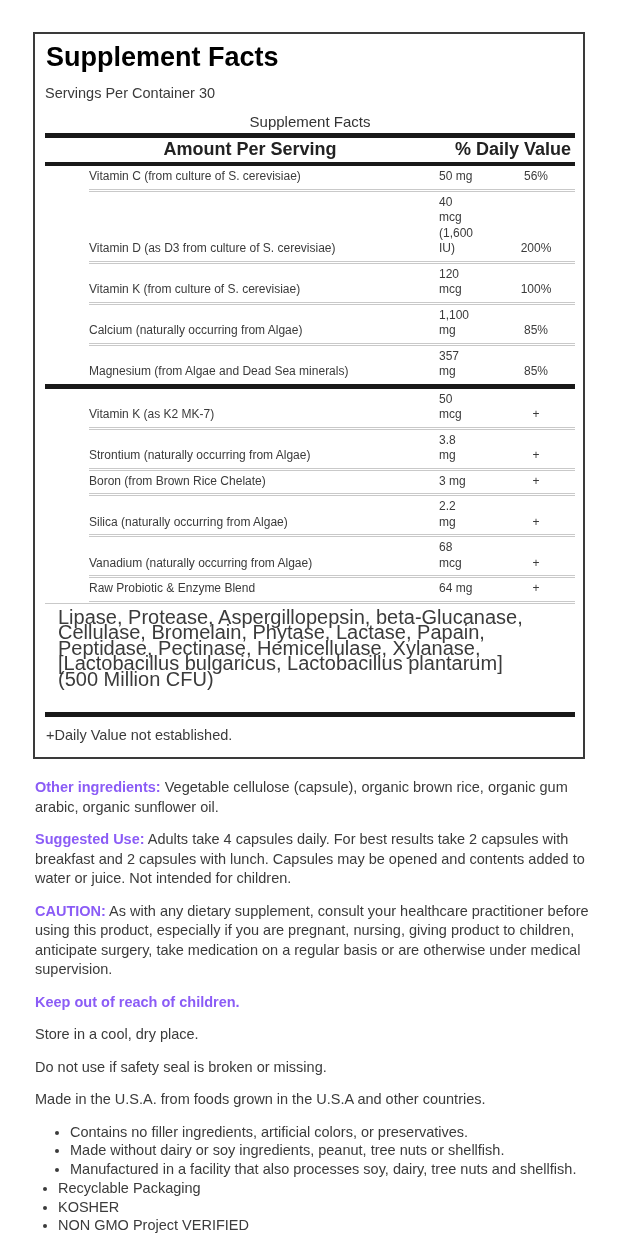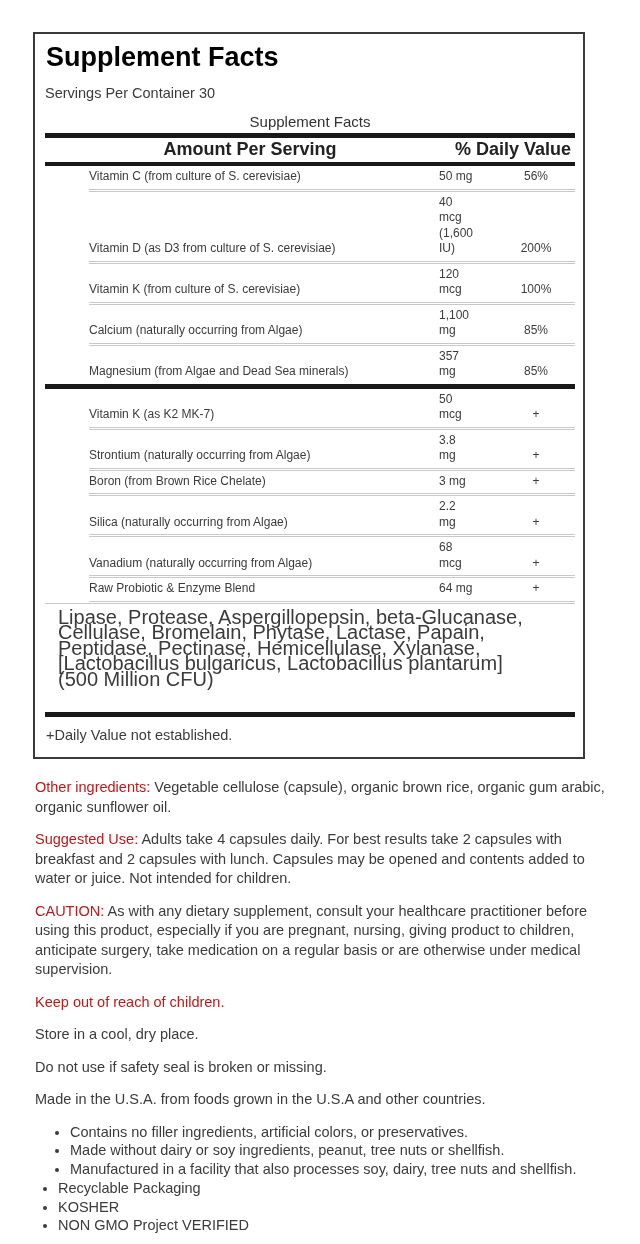--- a/index.html
+++ b/index.html
@@ -61,21 +61,21 @@
   }
   .footnote { font-size: 14.5px; margin: 10px 0 2px 1px; }
 
   
   .info {
     margin: 19px 28px 0 35px;
     font-size: 14.5px;
     line-height: 19.5px;
   }
   .info p { margin: 13px 0; }
-  .info b, .info .bold { font-weight: normal; color: #b91c1c; }
+  .info b, .info .bold { font-weight: bold; color: #8b5cf6; }
   .info ul { margin: 12px 0 0 0; padding-left: 35px; }
   .info ul.ul2 { margin-top: 1px; padding-left: 23px; }
   .info li { line-height: 18.5px; }
 </style>
 </head>
 <body>
 
 <div class="facts-box">
   <div class="big-title">Supplement Facts</div>
   <div class="serving-line">Servings Per Container 30</div>

